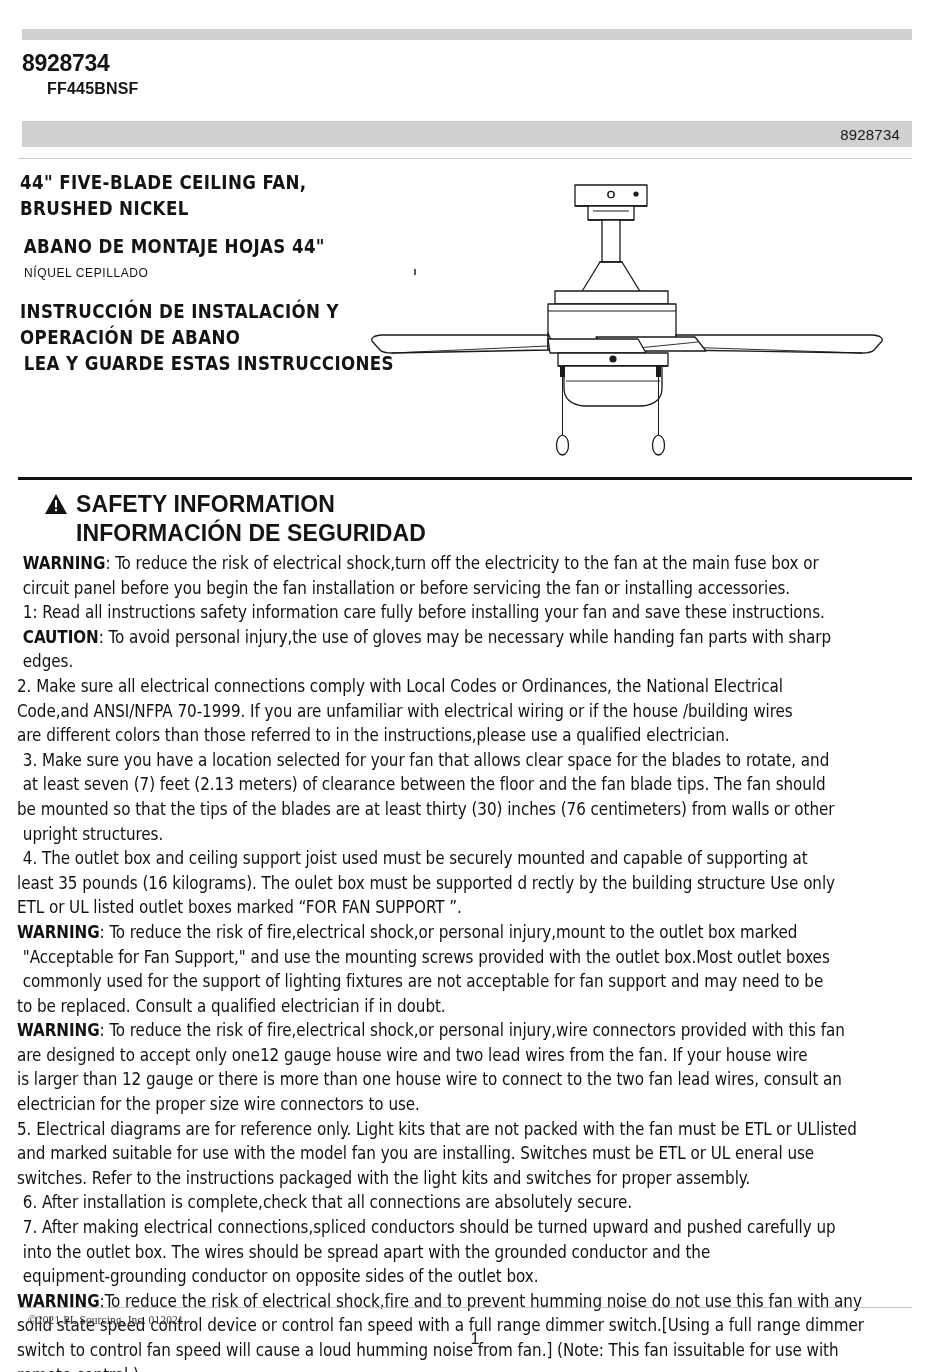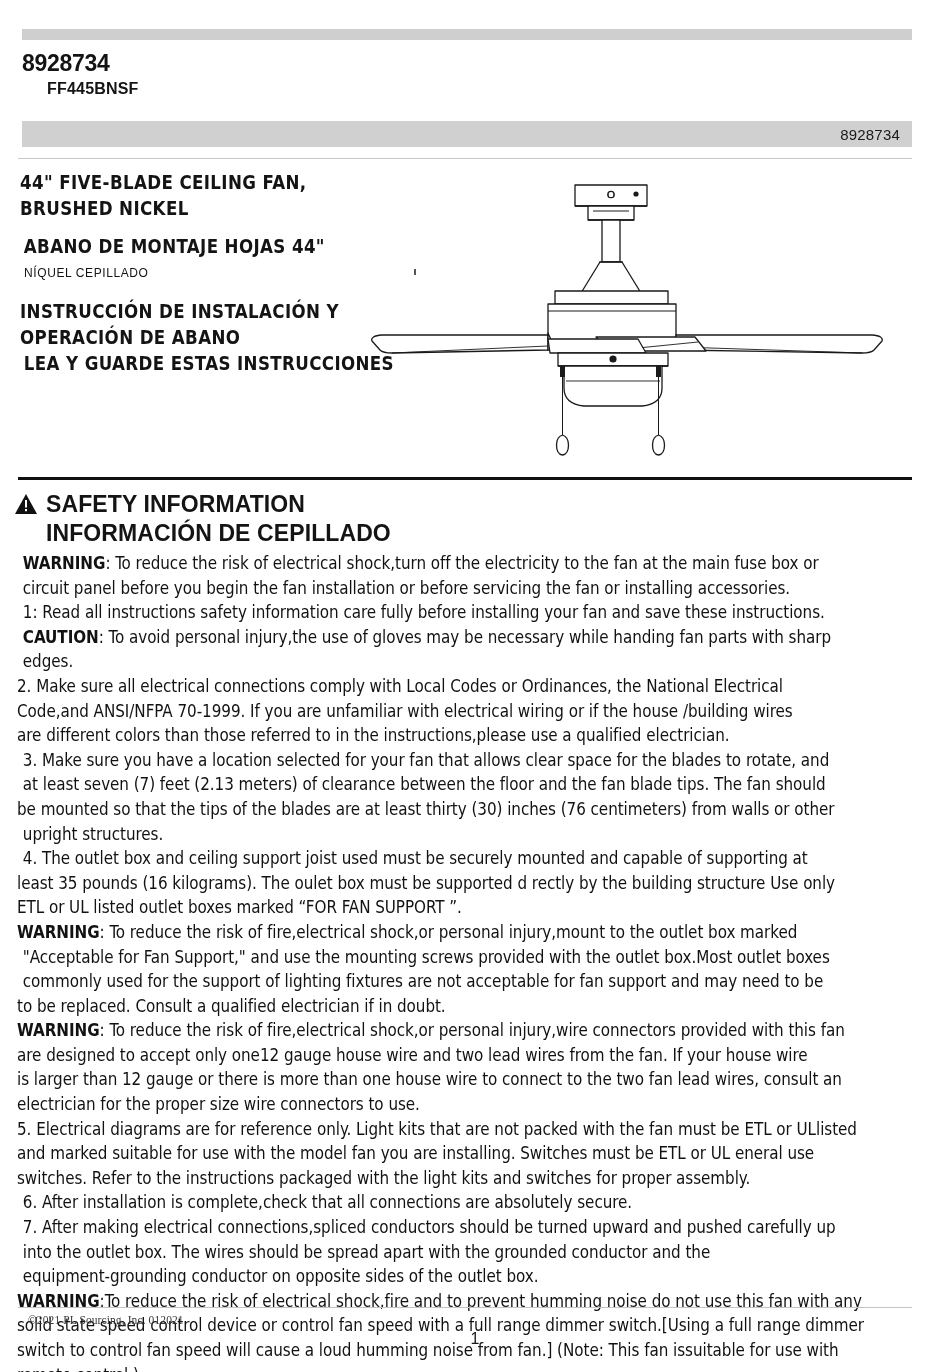--- a/index.html
+++ b/index.html
@@ -121,21 +121,21 @@
   .heavy-rule {
     position: absolute;
     left: 18px;
     top: 477px;
     width: 894px;
     height: 3px;
     background: #111;
   }
   .safety-head {
     position: absolute;
-    left: 14px;
+    left: 44px;
     top: 490px;
     width: 600px;
   }
   .safety-line1 {
     display: flex;
     align-items: center;
     gap: 8px;
     font-size: 23px;
     font-weight: bold;
     letter-spacing: 0.1px;
@@ -320,21 +320,21 @@
   <div class="safety-line1">
     <span>
       <svg class="warn-tri" width="24" height="22" viewBox="0 0 24 22">
         <path d="M12 1 L23 21 L1 21 Z" fill="#111"></path>
         <rect x="11" y="7" width="2" height="7.5" fill="#fff"></rect>
         <rect x="11" y="16" width="2" height="2.2" fill="#fff"></rect>
       </svg>
     </span>
     <span>SAFETY INFORMATION</span>
   </div>
-  <div class="safety-line2">INFORMACIÓN DE CEPILLADO</div>
+  <div class="safety-line2">INFORMACIÓN DE SEGURIDAD</div>
 </div>
 
 <div class="body-copy">
 
   <p class="p-ind">
     <b>WARNING</b><span>: To reduce the risk of electrical shock,turn off the electricity to the fan at the main fuse box or</span>
   </p>
   <p class="p-ind">circuit panel before you begin the fan installation or before servicing the fan or installing accessories.</p>
 
   <p class="p-ind">1: Read all instructions safety information care fully before installing your fan and save these instructions.</p>

